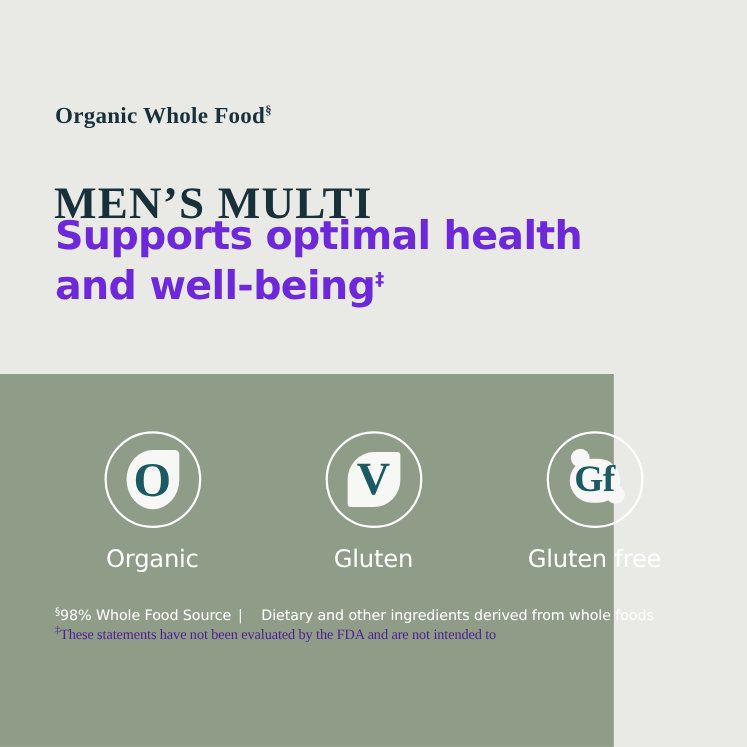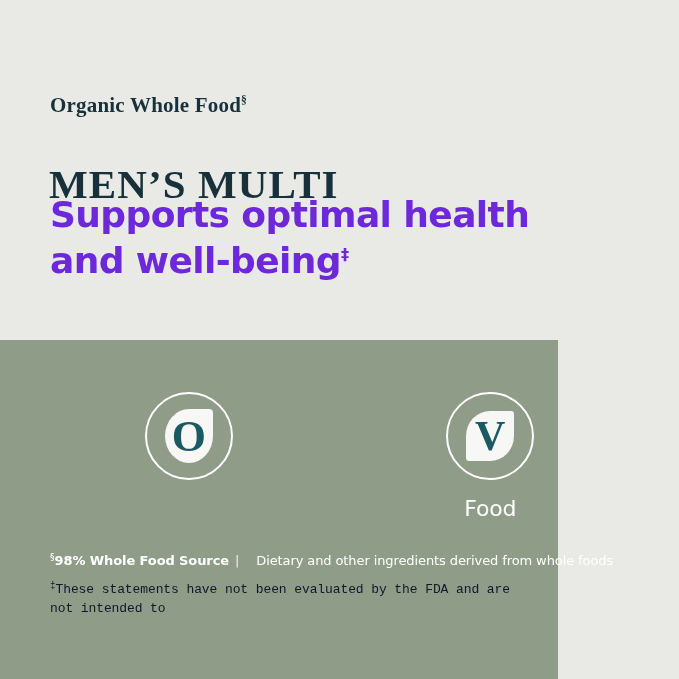--- a/index.html
+++ b/index.html
@@ -199,39 +199,38 @@
     top: 213px;
     right: 40px;
   }
   .footnote-source {
     font-family: "DejaVu Sans", sans-serif;
     font-size: 13px;
     color: #ffffff;
     letter-spacing: -0.1px;
     white-space: nowrap;
   }
-  .footnote-source .src-strong { font-weight: bold; }
+  .footnote-source .src-strong { font-weight: normal; }
   .footnote-source .sep {
     padding: 0 6px;
     font-weight: normal;
     opacity: 0.85;
   }
   .footnote-source .src-rest { font-weight: normal; margin-left: 11px; }
   .footnote-source sup,
   .footnote-fda sup {
     font-size: 0.72em;
     vertical-align: super;
     line-height: 0;
   }
   .footnote-fda {
-    margin-top: 13px;
-    font-family: Liberation Mono, monospace;
+    font-family: Liberation Serif, serif;
     font-size: 13px;
     line-height: 1.45;
-    color: #0f172a;
+    color: #4c1d95;
     letter-spacing: -0.1px;
     max-width: 540px;
   }
   .footnote-fda .line2 { display: block; padding-left: 5px; }
 </style>
 </head>
 <body>
 
 <div class="panel">
 
@@ -254,32 +253,44 @@
 
     <div class="badges">
 
       <div class="badge">
         <div class="badge-ring">
           <div class="badge-art">
             <div class="leaf"></div>
             <div class="glyph glyph-o">O</div>
           </div>
         </div>
+        <div class="badge-label">Organic</div>
       </div>
 
       <div class="badge">
         <div class="badge-ring">
           <div class="badge-art">
             <div class="leaf-v"></div>
             <div class="glyph glyph-v">V</div>
           </div>
         </div>
-        <div class="badge-label">Food</div>
-      </div>
-
+        <div class="badge-label">Gluten</div>
+      </div>
+
+      <div class="badge">
+        <div class="badge-ring">
+          <div class="badge-art">
+            <div class="gf-dot-tl"></div>
+            <div class="gf-dot-br"></div>
+            <div class="gf-blob-main"></div>
+            <div class="glyph glyph-gf">Gf</div>
+          </div>
+        </div>
+        <div class="badge-label">Gluten free</div>
+      </div>
 
     </div>
 
     <div class="footnotes">
 
       <div class="footnote-source">
         <sup>§</sup><span class="src-strong">98% Whole Food Source</span><span class="sep">|</span><span class="src-rest">Dietary and other ingredients derived from whole foods</span>
       </div>
 
       <div class="footnote-fda">

